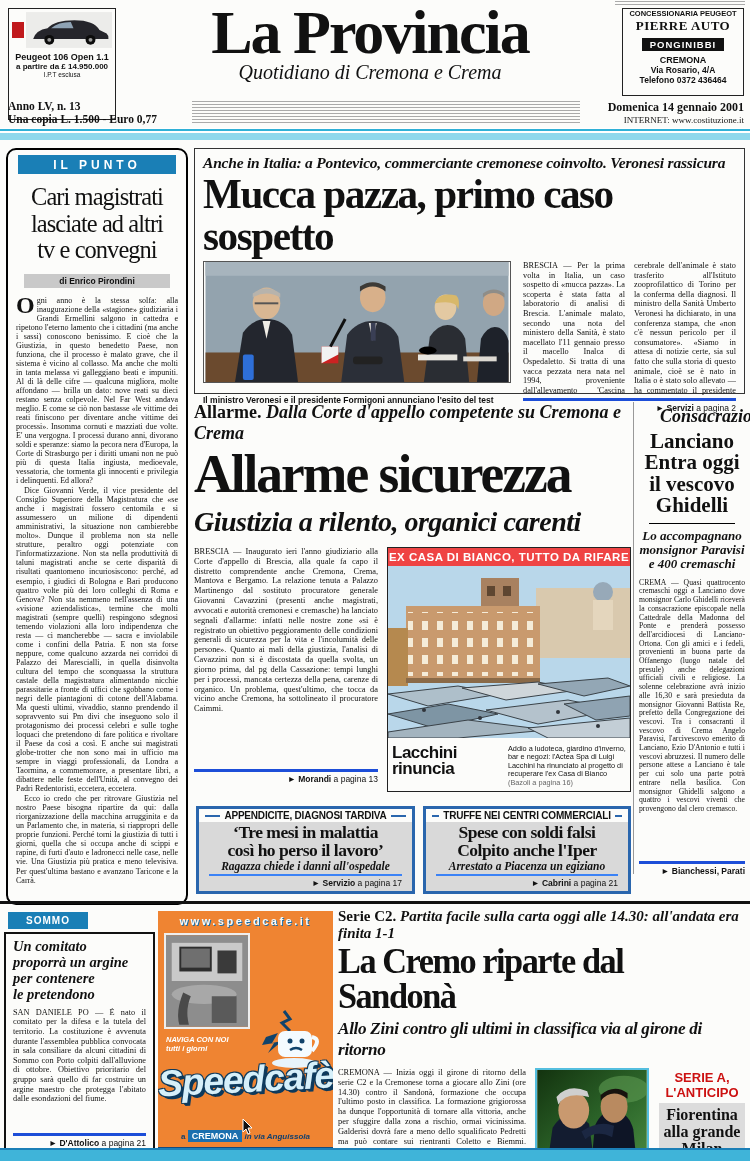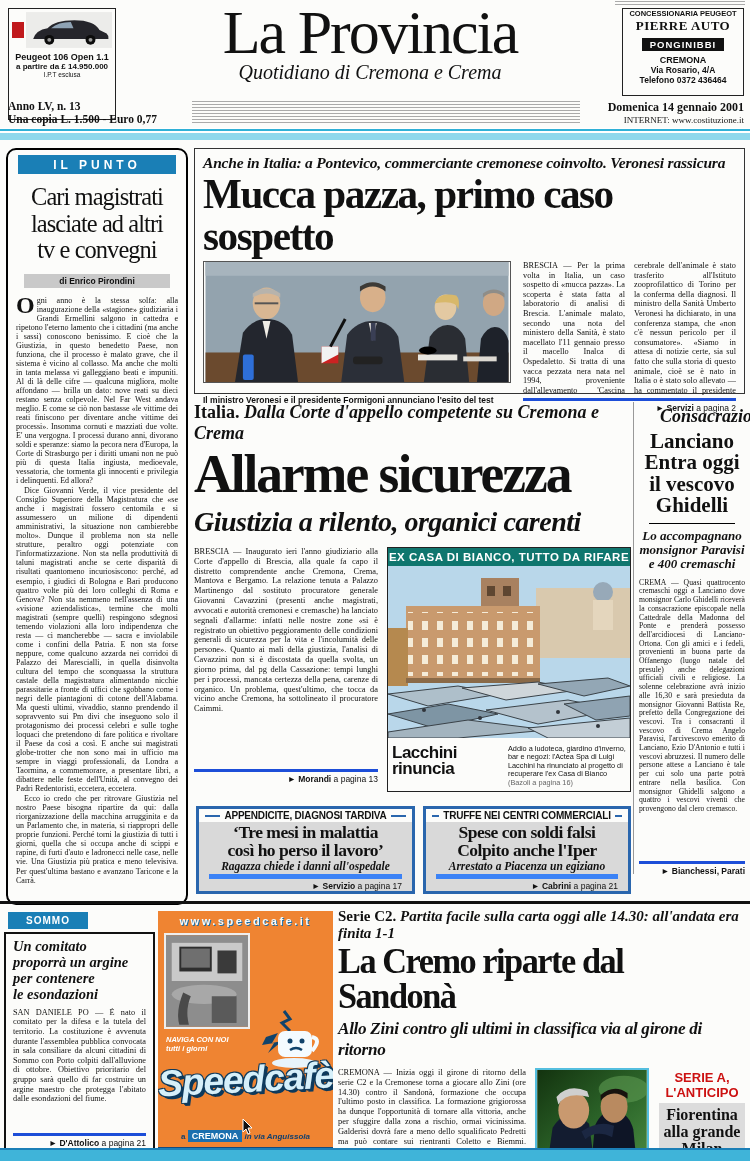--- a/index.html
+++ b/index.html
@@ -12,21 +12,21 @@
   .stripes { background:repeating-linear-gradient(#aaa 0 1px, transparent 1px 3px); }
 
   
   .ad-left { left:8px; top:8px; width:108px; height:112px; border:1px solid #222; text-align:center; padding-top:2px; }
   .ad-left .car-row { display:flex; align-items:center; padding:0 3px; }
   .ad-left .plogo { width:12px; height:16px; background:#c0191c; margin-right:2px; flex:none; }
   .ad-left .l1 { font-weight:bold; font-size:9px; margin-top:3px; font-family:"Liberation Sans",sans-serif; }
   .ad-left .l2 { font-weight:bold; font-size:8px; font-family:"Liberation Sans",sans-serif; }
   .ad-left .l3 { font-size:6.5px; font-family:"Liberation Sans",sans-serif; }
   .logo-block { left:125px; top:0; width:490px; text-align:center; }
-  .logo { font-size:62px; font-weight:normal; letter-spacing:-2px; line-height:1.05; }
+  .logo { font-size:62px; font-weight:bold; letter-spacing:-2px; line-height:1.05; }
   .logo-sub { font-style:italic; font-size:20px; margin-top:-4px; }
   .ad-right { left:622px; top:8px; width:122px; height:88px; border:1px solid #222; text-align:center; font-family:"Liberation Sans",sans-serif; }
   .ad-right .r1 { font-size:7.5px; font-weight:bold; }
   .ad-right .r2 { font-size:13px; font-weight:bold; font-family:"Liberation Serif",serif; letter-spacing:0.5px; }
   .ad-right .r3 { display:inline-block; background:#111; color:#fff; font-size:9.5px; font-weight:bold; letter-spacing:1px; padding:1px 8px; margin:2px 0; }
   .ad-right .r4 { font-size:9px; font-weight:bold; margin-top:2px; }
   .ad-right .r5, .ad-right .r6 { font-size:8.5px; font-weight:bold; }
   .corner-fineprint { left:615px; top:1px; width:130px; height:6px; }
 
   
@@ -65,21 +65,21 @@
   .security { left:194px; top:402px; width:437px; }
   .sec-kicker { font-size:18px; margin-bottom:3px; }
   .sec-kicker .lead { font-weight:bold; }
   .sec-kicker .rest { font-weight:bold; font-style:italic; }
   .sec-head { font-weight:bold; font-size:54px; letter-spacing:-2px; line-height:1.0; margin-bottom:5px; transform:scaleX(.99); transform-origin:left; }
   .sec-sub { font-weight:bold; font-style:italic; font-size:28px; letter-spacing:-.5px; margin-bottom:9px; }
   .sec-row { display:flex; }
   .sec-bodycol { width:184px; flex:none; display:flex; flex-direction:column; height:237px; }
   .sec-text { font-size:8.4px; line-height:1.17; flex:1; overflow:hidden; }
   .photo-box { width:244px; margin-left:9px; border:1px solid #222; }
-  .pb-header { background:#0f766e; color:#fff; font-family:"Liberation Sans",sans-serif; font-weight:bold; font-size:11.5px; letter-spacing:.5px; text-align:center; padding:3px 0; }
+  .pb-header { background:#ef4444; color:#fff; font-family:"Liberation Sans",sans-serif; font-weight:bold; font-size:11.5px; letter-spacing:.5px; text-align:center; padding:3px 0; }
   .pb-caption { display:flex; padding:3px 4px 4px; align-items:flex-start; }
   .pb-cap-title { font-family:"Liberation Sans",sans-serif; font-weight:bold; font-size:17px; letter-spacing:-.5px; width:116px; flex:none; line-height:.95; }
   .pb-cap-text { font-family:"Liberation Sans",sans-serif; font-size:7.3px; line-height:1.15; }
   .pb-cap-text .ref { color:#666; }
 
   .vdivider { left:633px; top:402px; width:1px; height:472px; background:#999; }
 
   
   .bishop { left:639px; top:406px; width:106px; height:470px; display:flex; flex-direction:column; text-align:center; }
   .bi-kicker { font-weight:bold; font-style:italic; font-size:18px;margin-left:21px; }
@@ -90,21 +90,21 @@
   .bishop .more-row { margin-top:2px; }
 
   
   .brief { top:806px; height:88px; border:3px solid #2a66ad; background:#d9d9d9; }
   .brief-1 { left:196px; width:219px; }
   .brief-2 { left:423px; width:208px; }
   .br-header { display:flex; align-items:center; background:#fcfcfa; font-family:"Liberation Sans",sans-serif; font-weight:bold; font-size:10px; letter-spacing:-.2px; padding:1px 2px; }
   .br-header::before, .br-header::after { content:""; flex:1; border-top:2px solid #2a66ad; margin:0 4px; }
   .br-head { font-weight:bold; font-size:17.5px; line-height:1.0; text-align:center; margin-top:2px; letter-spacing:-.5px; }
   .br-sub { font-weight:bold; font-style:italic; font-size:11.5px; text-align:center; margin-top:1px; }
-  .brief .more-row { margin:2px 10px 0; border-top:5px solid #3b82f6; }
+  .brief .more-row { margin:2px 10px 0; border-top:2px solid #3b82f6; }
 
   .hdivider { left:0; top:901px; width:750px; height:3px; background:#111; }
 
   
   .sommo-tab { left:8px; top:912px; width:80px; background:#1a7fb6; color:#fff; font-family:"Liberation Sans",sans-serif; font-weight:bold; font-size:10px; letter-spacing:1px; text-align:center; padding:3px 0; }
   .sommo-box { left:4px; top:932px; width:151px; height:223px; border:2px solid #111; padding:5px 7px; display:flex; flex-direction:column; }
   .so-head { font-weight:bold; font-style:italic; font-size:14.5px; line-height:1.1; margin-bottom:5px; }
   .so-body { font-size:8.3px; line-height:1.16; text-align:justify; flex:1; overflow:hidden; }
 
   
@@ -241,21 +241,21 @@
       </div>
       <div class="ms-bodycol">
         <div class="ms-text just">BRESCIA — Per la prima volta in Italia, un caso sospetto di «mucca pazza». La scoperta è stata fatta al laboratorio di analisi di Brescia. L'animale malato, secondo una nota del ministero della Sanità, è stato macellato l'11 gennaio presso il macello Inalca di Ospedaletto. Si tratta di una vacca pezzata nera nata nel 1994, proveniente dall'allevamento 'Cascina Malpensata' di Pontevico, nel Bresciano ai confini con il Cremonese, e arrivata nel macello di Ospedaletto tramite un commerciante cremonese. Il tessuto cerebrale dell'animale è stato trasferito all'Istituto zooprofilattico di Torino per la conferma della diagnosi. Il ministro della Sanità Umberto Veronesi ha dichiarato, in una conferenza stampa, che «non c'è nessun pericolo per il consumatore». «Siamo in attesa di notizie certe, sia sul fatto che sulla storia di questo animale, cioè se è nato in Italia o è stato solo allevato — ha commentato il presidente di Confagricoltura Augusto Bocchini — Ma questo ci conferma la posizione già portata avanti in questi mesi: più controlli, che siano a tappeto».</div>
         <div class="more-row"><b>► Servizi</b><span> a pagina 2</span></div>
       </div>
     </div>
   </section>
 
   <section class="abs security">
     <div class="sec-kicker">
-      <span class="lead">Italia.</span><span class="rest"> Dalla Corte d'appello competente su Cremona e Crema</span>
+      <span class="lead">Allarme.</span><span class="rest"> Dalla Corte d'appello competente su Cremona e Crema</span>
     </div>
     <h1 class="sec-head">Allarme sicurezza</h1>
     <div class="sec-sub">Giustizia a rilento, organici carenti</div>
     <div class="sec-row">
       <div class="sec-bodycol">
         <div class="sec-text just">BRESCIA — Inaugurato ieri l'anno giudiziario alla Corte d'appello di Brescia, alla quale fa capo il distretto comprendente anche Cremona, Crema, Mantova e Bergamo. La relazione tenuta a Palazzo Martinengo dal sostituto procuratore generale Giovanni Cavazzini (presenti anche magistrati, avvocati e autorità cremonesi e cremasche) ha lanciato segnali d'allarme: infatti nelle nostre zone «si è registrato un obiettivo peggioramento delle condizioni generali di sicurezza per la vita e l'incolumità delle persone». Quanto ai mali della giustizia, l'analisi di Cavazzini non si è discostata da quella svolta, un giorno prima, dal pg della Cassazione: tempi lunghi per i processi, mancata certezza della pena, carenze di organico. Un problema, quest'ultimo, che tocca da vicino anche Cremona, ha sottolineato il procuratore Caimmi.</div>
         <div class="more-row"><b>► Morandi</b><span> a pagina 13</span></div>
       </div>
       <div class="photo-box">
         <div class="pb-header">EX CASA DI BIANCO, TUTTO DA RIFARE</div>
@@ -332,21 +332,21 @@
     <div class="more-row"><b>► Cabrini</b><span> a pagina 21</span></div>
   </div>
 
   <div class="abs hdivider"></div>
 
   <div class="abs sommo-tab">SOMMO</div>
   <div class="abs sommo-box">
     <div class="so-head preline">Un comitato
 proporrà un argine
 per contenere
-le esondazioni</div>
+le pretendono</div>
     <div class="so-body">SAN DANIELE PO — È nato il comitato per la difesa e la tutela del territorio. La costituzione è avvenuta durante l'assemblea pubblica convocata in sala consiliare da alcuni cittadini di Sommo con Porto colpiti dall'alluvione di ottobre. Obiettivo prioritario del gruppo sarà quello di far costruire un argine maestro che protegga l'abitato dalle esondazioni del fiume.</div>
     <div class="more-row"><b>► D'Attolico</b><span> a pagina 21</span></div>
   </div>
 
   <div class="abs speedcafe">
     <div class="sc-url">www.speedcafe.it</div>
     <svg class="sc-photo" width="86" height="96" viewBox="0 0 86 96">
       <rect width="86" height="96" fill="#8d8d8d"></rect>
       <rect x="6" y="8" width="74" height="40" fill="#c9c9c9"></rect>
       <rect x="14" y="12" width="34" height="26" fill="#2e2e2e"></rect>

